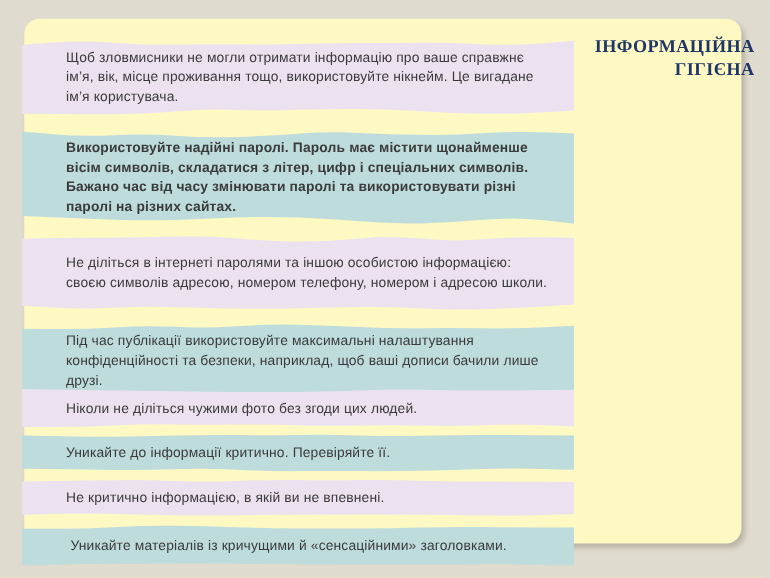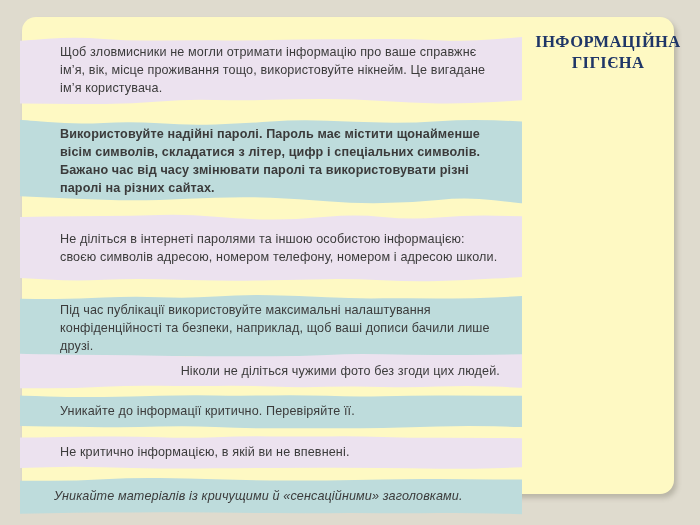--- a/index.html
+++ b/index.html
@@ -36,21 +36,21 @@
 
   
   .title-col {
     position: absolute;
     left: 498px;
     top: 0px;
     width: 176px;
     height: 477px;
     box-sizing: border-box;
     padding: 14px 10px 0 10px;
-    text-align: center;
+    text-align: right;
   }
   .deck-title {
     font-family: "Liberation Serif", serif;
     font-weight: bold;
     font-size: 16.5px;
     line-height: 1.28;
     letter-spacing: 0.4px;
     color: #1f3667;
     margin: 0;
     text-transform: uppercase;
@@ -100,26 +100,26 @@
     line-height: 1.44;
     color: #3b3b3b;
     letter-spacing: 0.01em;
   }
 
   
   #b0 { top: 17px;  height: 72px; }
   #b1 { top: 100px; height: 88px; font-weight: bold; }
   #b2 { top: 196px; height: 70px; }
   #b3 { top: 276px; height: 70px; justify-content: flex-end; }
-  #b4 { top: 336px; height: 36px; text-align: right; }
+  #b4 { top: 336px; height: 36px; }
   #b5 { top: 377px; height: 35px; }
   #b6 { top: 418px; height: 35px; }
   #b7 { top: 460px; height: 38px; }
 
-  #b7 .txt { padding-left: 34px; font-style: italic; }
+  #b7 .txt { padding-left: 44px; }
 </style>
 </head>
 <body>
 
 <div class="slide">
 
   <div class="card">
 
     <div class="bubble-col">
 

